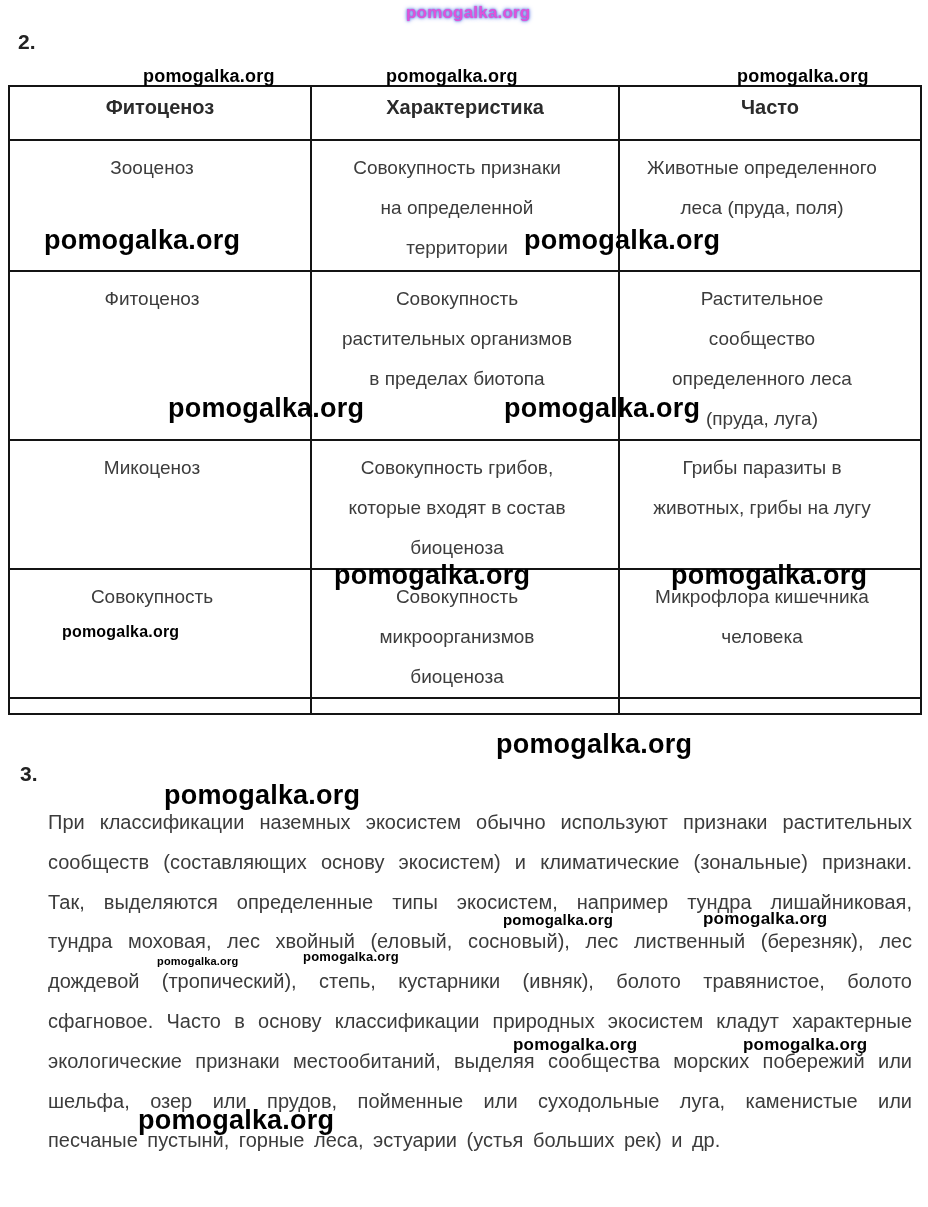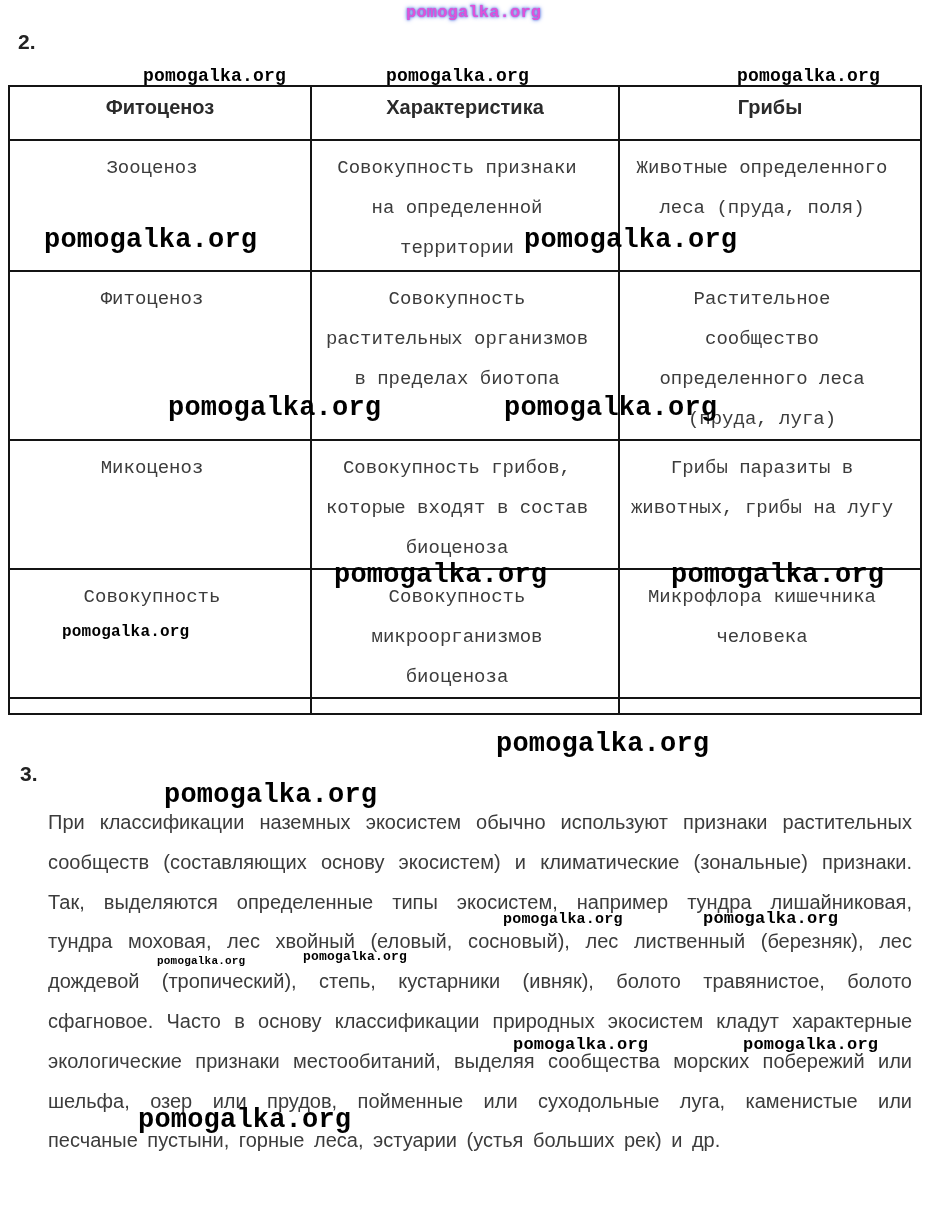--- a/index.html
+++ b/index.html
@@ -52,21 +52,20 @@
     height: 54px;
     box-sizing: border-box;
   }
   table.comm td {
     font-size: 19px;
     color: var(--ink);
     line-height: 40px;
     padding: 7px 24px 0 8px;
     white-space: pre-line;
     box-sizing: border-box;
-    font-family: Liberation Mono, monospace;
   }
   tr.r1 { height: 131px; }
   tr.r2 { height: 148px; }
   tr.r3 { height: 114px; }
   tr.r4 { height: 117px; }
   tr.rEmpty { height: 16px; }
 
   .body-text {
     position: absolute;
     left: 48px;
@@ -80,21 +79,21 @@
     color: var(--ink);
     font-family: "Liberation Sans", sans-serif;
   }
 
   .wm {
     position: absolute;
     font-weight: bold;
     color: var(--wm);
     white-space: nowrap;
     z-index: 5;
-    font-family: Liberation Mono, monospace;
+    font-family: Liberation Sans, sans-serif;
     letter-spacing: 0.2px;
   }
   .wm-glow {
     color: var(--wm-accent);
     text-shadow: 0 0 2px var(--wm-glow), 0 0 4px var(--wm-glow);
     font-weight: bold;
   }
 </style>
 </head>
 <body>
@@ -106,21 +105,21 @@
   <table class="comm">
     <colgroup>
       <col style="width:302px">
       <col style="width:308px">
       <col style="width:302px">
     </colgroup>
     <thead>
       <tr>
         <th>Фитоценоз</th>
         <th>Характеристика</th>
-        <th>Грибы</th>
+        <th>Часто</th>
       </tr>
     </thead>
     <tbody>
       <tr class="r1">
         <td>Зооценоз</td>
         <td>Совокупность признаки
 на определенной
 территории</td>
         <td>Животные определенного
 леса (пруда, поля)</td>

